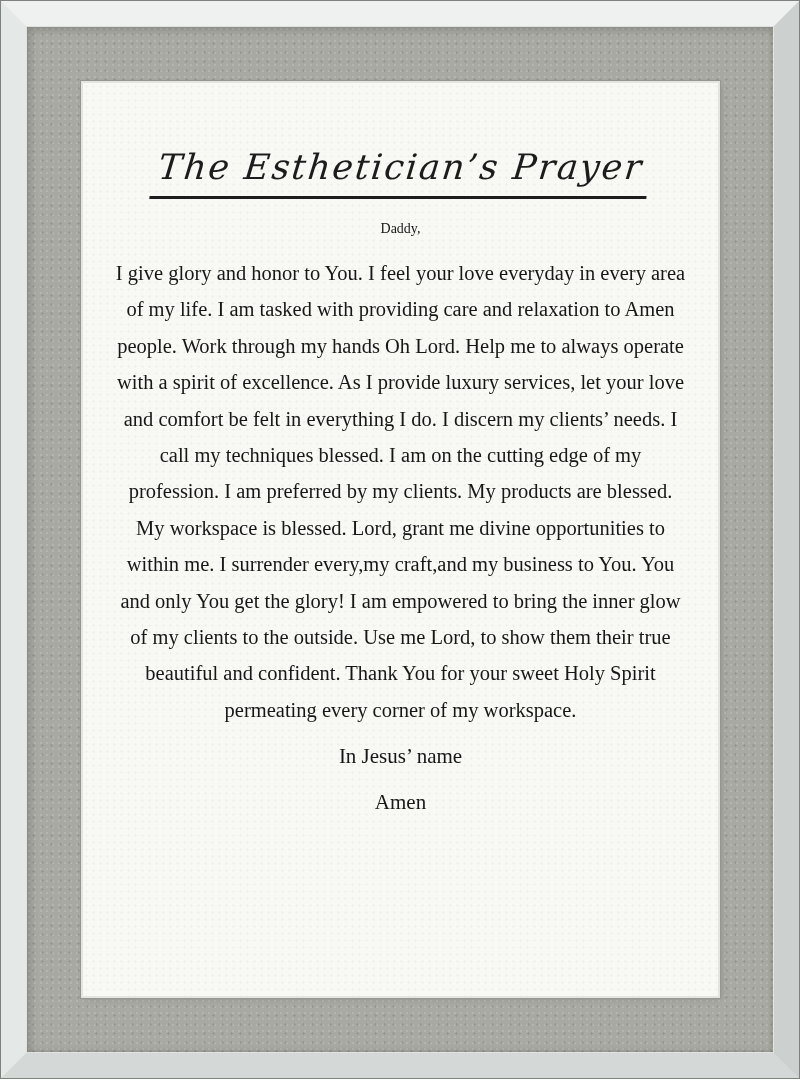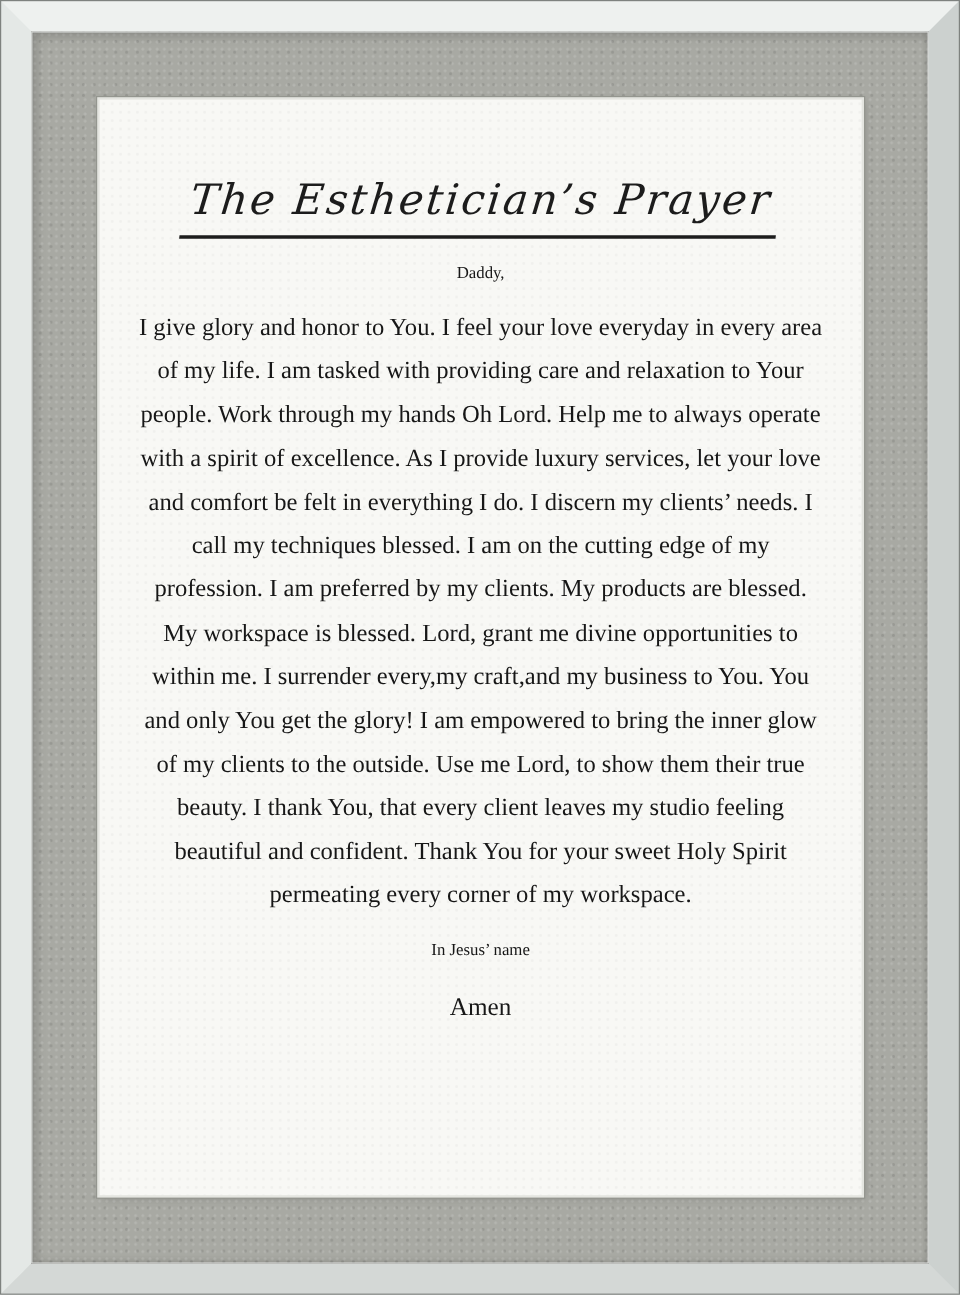--- a/index.html
+++ b/index.html
@@ -95,21 +95,21 @@
   }
   .prayer-line {
     font-size: 20.5px;
     line-height: 36.4px;
     white-space: nowrap;
     font-family: Liberation Serif, serif;
   }
 
   .closing {
     margin: 14px 0 17px 0;
-    font-size: 14px;
+    font-size: 21px;
     line-height: 28px;
   }
 
   .amen {
     margin: 18px 0 0 0;
     font-size: 21px;
     line-height: 28px;
   }
 </style>
 </head>
@@ -120,31 +120,30 @@
     <div class="paper">
 
       <h1 class="title">
         <span class="title-text">The Esthetician’s Prayer</span>
       </h1>
 
       <p class="salutation">Daddy,</p>
 
       <div class="prayer-body">
         <div class="prayer-line">I give glory and honor to You. I feel your love everyday in every area</div>
-        <div class="prayer-line">of my life. I am tasked with providing care and relaxation to Your</div>
+        <div class="prayer-line">of my life. I am tasked with providing care and relaxation to Amen</div>
         <div class="prayer-line">people. Work through my hands Oh Lord. Help me to always operate</div>
         <div class="prayer-line">with a spirit of excellence. As I provide luxury services, let your love</div>
         <div class="prayer-line">and comfort be felt in everything I do. I discern my clients’ needs. I</div>
         <div class="prayer-line">call my techniques blessed. I am on the cutting edge of my</div>
         <div class="prayer-line">profession. I am preferred by my clients. My products are blessed.</div>
         <div class="prayer-line">My workspace is blessed. Lord, grant me divine opportunities to</div>
         <div class="prayer-line">within me. I surrender every,my craft,and my business to You. You</div>
         <div class="prayer-line">and only You get the glory! I am empowered to bring the inner glow</div>
         <div class="prayer-line">of my clients to the outside. Use me Lord, to show them their true</div>
-        <div class="prayer-line">beauty. I thank You, that every client leaves my studio feeling</div>
         <div class="prayer-line">beautiful and confident. Thank You for your sweet Holy Spirit</div>
         <div class="prayer-line">permeating every corner of my workspace.</div>
       </div>
 
       <p class="closing">In Jesus’ name</p>
 
       <p class="amen">Amen</p>
 
     </div>
   </div>

